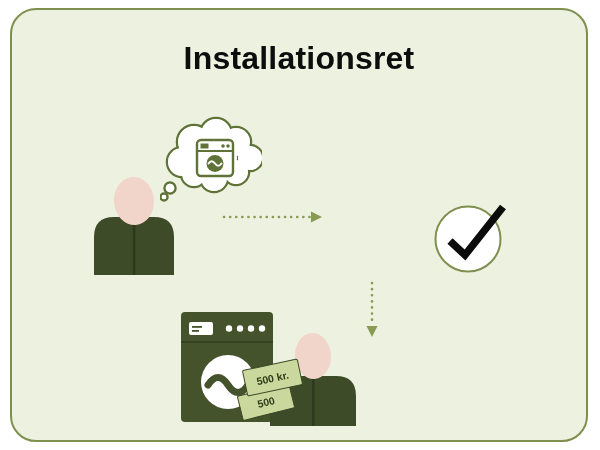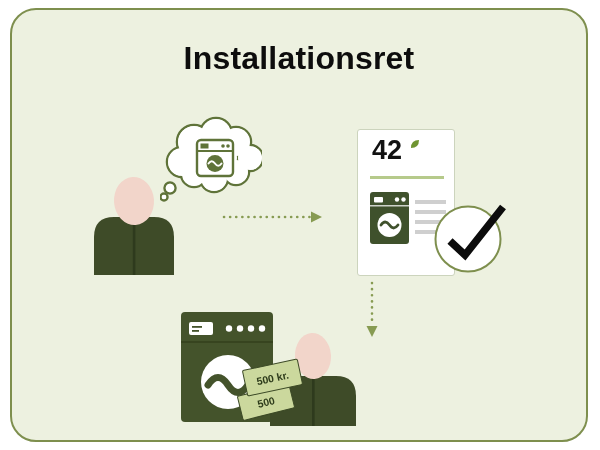--- a/index.html
+++ b/index.html
@@ -106,40 +106,20 @@
         <circle cx="18" cy="23.5" r="8.5" fill="#5f7339"></circle>
         <path d="M11.5,23.5 q3.2,-4.5 6.5,0 q3.2,4.5 6.5,0" stroke="#ffffff" stroke-width="2" fill="none" stroke-linecap="round"></path>
       </g>
     </svg>
 
     <svg class="abs z1" style="left:210px;top:198px" width="102" height="18" viewBox="0 0 102 18">
       <line x1="2" y1="9" x2="88" y2="9" stroke="#879b52" stroke-width="2.6" stroke-linecap="round" stroke-dasharray="0.1 6"></line>
       <polygon points="89,3.5 100,9 89,14.5" fill="#879b52"></polygon>
     </svg>
 
-    <div class="doc z2">
-      <span class="doc-value">42</span>
-      <svg class="doc-leaf" viewBox="0 0 10 10">
-        <path d="M1,9 Q1,1 9,1 Q9,9 1,9 Z" fill="#6f9431"></path>
-      </svg>
-      <div class="doc-underline"></div>
-      <svg class="abs" style="left:12px;top:62px" width="39" height="54" viewBox="0 0 39 54">
-        <rect x="0" y="0" width="39" height="52" rx="3" fill="#3f512c"></rect>
-        <rect x="4" y="5" width="9" height="5.5" rx="1" fill="#ffffff"></rect>
-        <circle cx="27" cy="7.5" r="2.2" fill="#ffffff"></circle>
-          <circle cx="33.5" cy="7.5" r="2.2" fill="#ffffff"></circle>
-        <rect x="0" y="13" width="39" height="1.5" fill="#ffffff" opacity="0.75"></rect>
-        <circle cx="19.5" cy="33" r="12" fill="#ffffff"></circle>
-        <path d="M11,33 q4.2,-6 8.5,0 q4.2,6 8.5,0" stroke="#3f512c" stroke-width="2.8" fill="none" stroke-linecap="round"></path>
-      </svg>
-      <div class="doc-line" style="top:70px"></div>
-      <div class="doc-line" style="top:80px"></div>
-      <div class="doc-line" style="top:90px"></div>
-      <div class="doc-line" style="top:100px"></div>
-    </div>
 
     <svg class="abs z4" style="left:418px;top:186px" width="80" height="80" viewBox="0 0 80 80">
       <circle cx="38" cy="43" r="32.5" fill="#ffffff" stroke="#7e8f4e" stroke-width="2"></circle>
       <path d="M20,45 L35,59 L73,11" stroke="#0c0c0c" stroke-width="7.5" fill="none"></path>
     </svg>
 
     <svg class="abs z1" style="left:351px;top:271px" width="18" height="58" viewBox="0 0 18 58">
       <line x1="9" y1="2" x2="9" y2="44" stroke="#879b52" stroke-width="2.6" stroke-linecap="round" stroke-dasharray="0.1 6"></line>
       <polygon points="3.5,45 14.5,45 9,56" fill="#879b52"></polygon>
     </svg>

